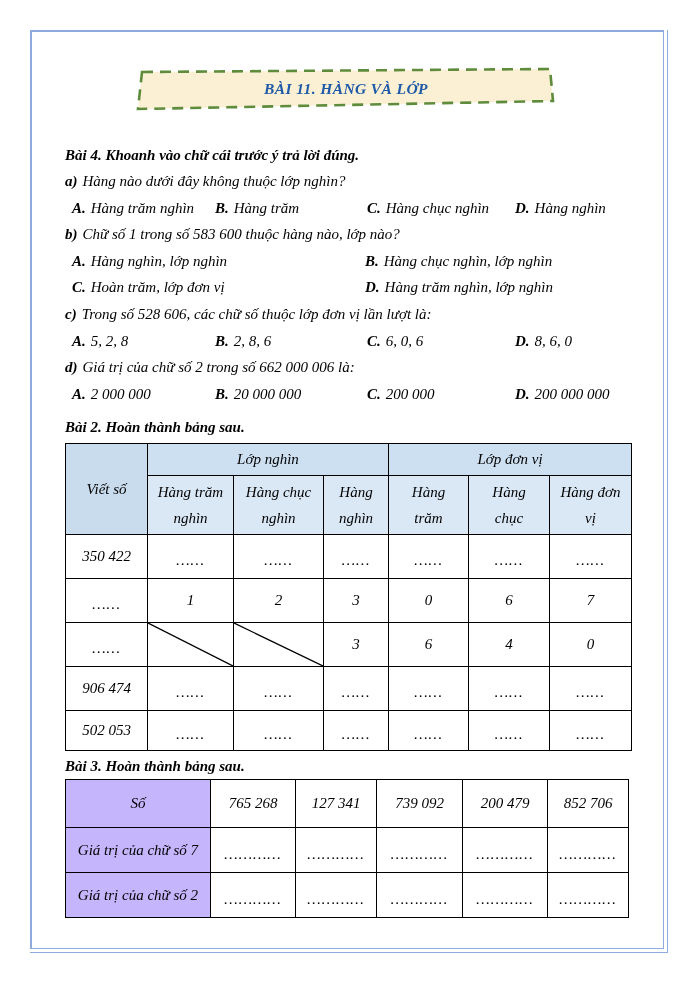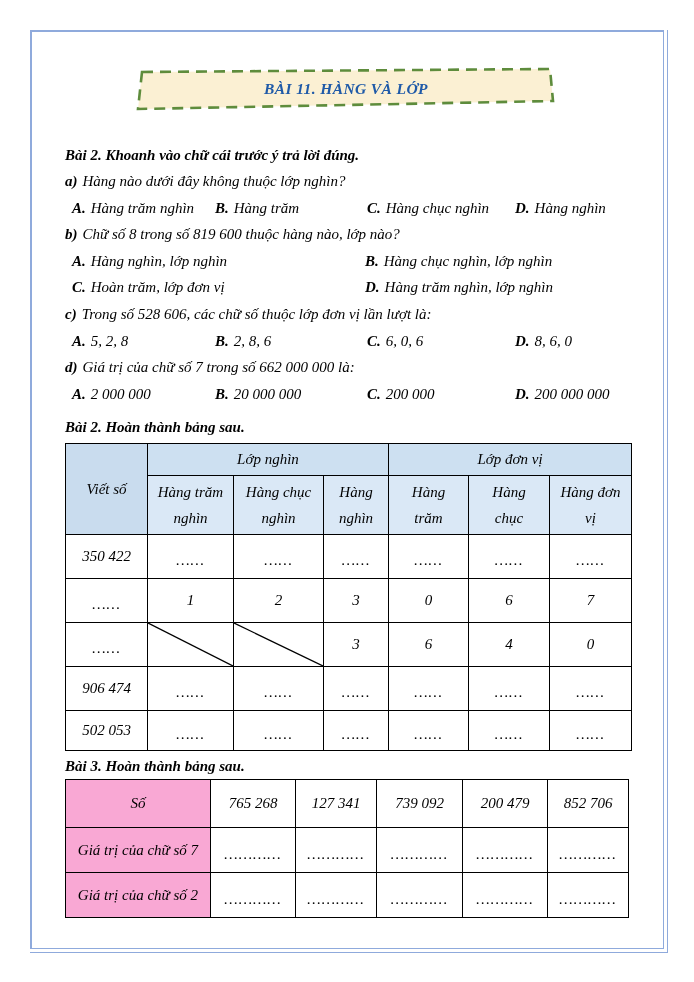--- a/index.html
+++ b/index.html
@@ -59,69 +59,69 @@
   .t2 tbody tr{height:44px;}
   .t2 tbody tr:last-child{height:40px;}
   .t2 td{vertical-align:middle;}
   .dots{letter-spacing:1px;}
   td .dots-low{display:block;transform:translateY(4px);}
   .diag{position:relative;}
   .diag svg{position:absolute;inset:0;width:100%;height:100%;display:block;}
 
   
   .t3{width:563px;margin-top:0;}
-  .t3 .rhead{background:#f9a8d4;margin-top:16px;}
+  .t3 .rhead{background:#c4b5fd;margin-top:16px;}
   .t3 tr:nth-child(1){height:48px;}
   .t3 tr:nth-child(2),.t3 tr:nth-child(3){height:45px;padding-left:33px;}
   .t3 td{vertical-align:middle;}
 </style>
 </head>
 <body>
 
 <div class="page">
   <div class="page-frame"></div>
 
   <div class="content">
 
     <div class="banner">
       <svg viewBox="0 0 422 50" preserveAspectRatio="none">
         <path d="M7,7 L415,4 L418,36 L3,44 Z" fill="#FBF0D3" stroke="#5E8C3C" stroke-width="2.6" stroke-dasharray="11 7"></path>
       </svg>
       <div class="banner-title">BÀI 11. HÀNG VÀ LỚP</div>
     </div>
 
-    <p class="heading h-ex1">Bài 2. Khoanh vào chữ cái trước ý trả lời đúng.</p>
+    <p class="heading h-ex1">Bài 4. Khoanh vào chữ cái trước ý trả lời đúng.</p>
 
     <p class="line"><span class="qlabel">a)</span><span>Hàng nào dưới đây không thuộc lớp nghìn?</span></p>
     <div class="line opt-grid grid4">
       <span class="opt"><span class="okey">A.</span><span>Hàng trăm nghìn</span></span>
       <span class="opt"><span class="okey">B.</span><span>Hàng trăm</span></span>
       <span class="opt"><span class="okey">C.</span><span>Hàng chục nghìn</span></span>
       <span class="opt"><span class="okey">D.</span><span>Hàng nghìn</span></span>
     </div>
 
-    <p class="line"><span class="qlabel">b)</span><span>Chữ số 8 trong số 819 600 thuộc hàng nào, lớp nào?</span></p>
+    <p class="line"><span class="qlabel">b)</span><span>Chữ số 1 trong số 583 600 thuộc hàng nào, lớp nào?</span></p>
     <div class="line opt-grid grid2">
       <span class="opt"><span class="okey">A.</span><span>Hàng nghìn, lớp nghìn</span></span>
       <span class="opt"><span class="okey">B.</span><span>Hàng chục nghìn, lớp nghìn</span></span>
     </div>
     <div class="line opt-grid grid2">
       <span class="opt"><span class="okey">C.</span><span>Hoàn trăm, lớp đơn vị</span></span>
       <span class="opt"><span class="okey">D.</span><span>Hàng trăm nghìn, lớp nghìn</span></span>
     </div>
 
     <p class="line"><span class="qlabel">c)</span><span>Trong số 528 606, các chữ số thuộc lớp đơn vị lần lượt là:</span></p>
     <div class="line opt-grid grid4">
       <span class="opt"><span class="okey">A.</span><span>5, 2, 8</span></span>
       <span class="opt"><span class="okey">B.</span><span>2, 8, 6</span></span>
       <span class="opt"><span class="okey">C.</span><span>6, 0, 6</span></span>
       <span class="opt"><span class="okey">D.</span><span>8, 6, 0</span></span>
     </div>
 
-    <p class="line"><span class="qlabel">d)</span><span>Giá trị của chữ số 7 trong số 662 000 000 là:</span></p>
+    <p class="line"><span class="qlabel">d)</span><span>Giá trị của chữ số 2 trong số 662 000 006 là:</span></p>
     <div class="line opt-grid grid4">
       <span class="opt"><span class="okey">A.</span><span>2 000 000</span></span>
       <span class="opt"><span class="okey">B.</span><span>20 000 000</span></span>
       <span class="opt"><span class="okey">C.</span><span>200 000</span></span>
       <span class="opt"><span class="okey">D.</span><span>200 000 000</span></span>
     </div>
 
     <p class="heading h-ex2">Bài 2. Hoàn thành bảng sau.</p>
 
     <table class="t2">

